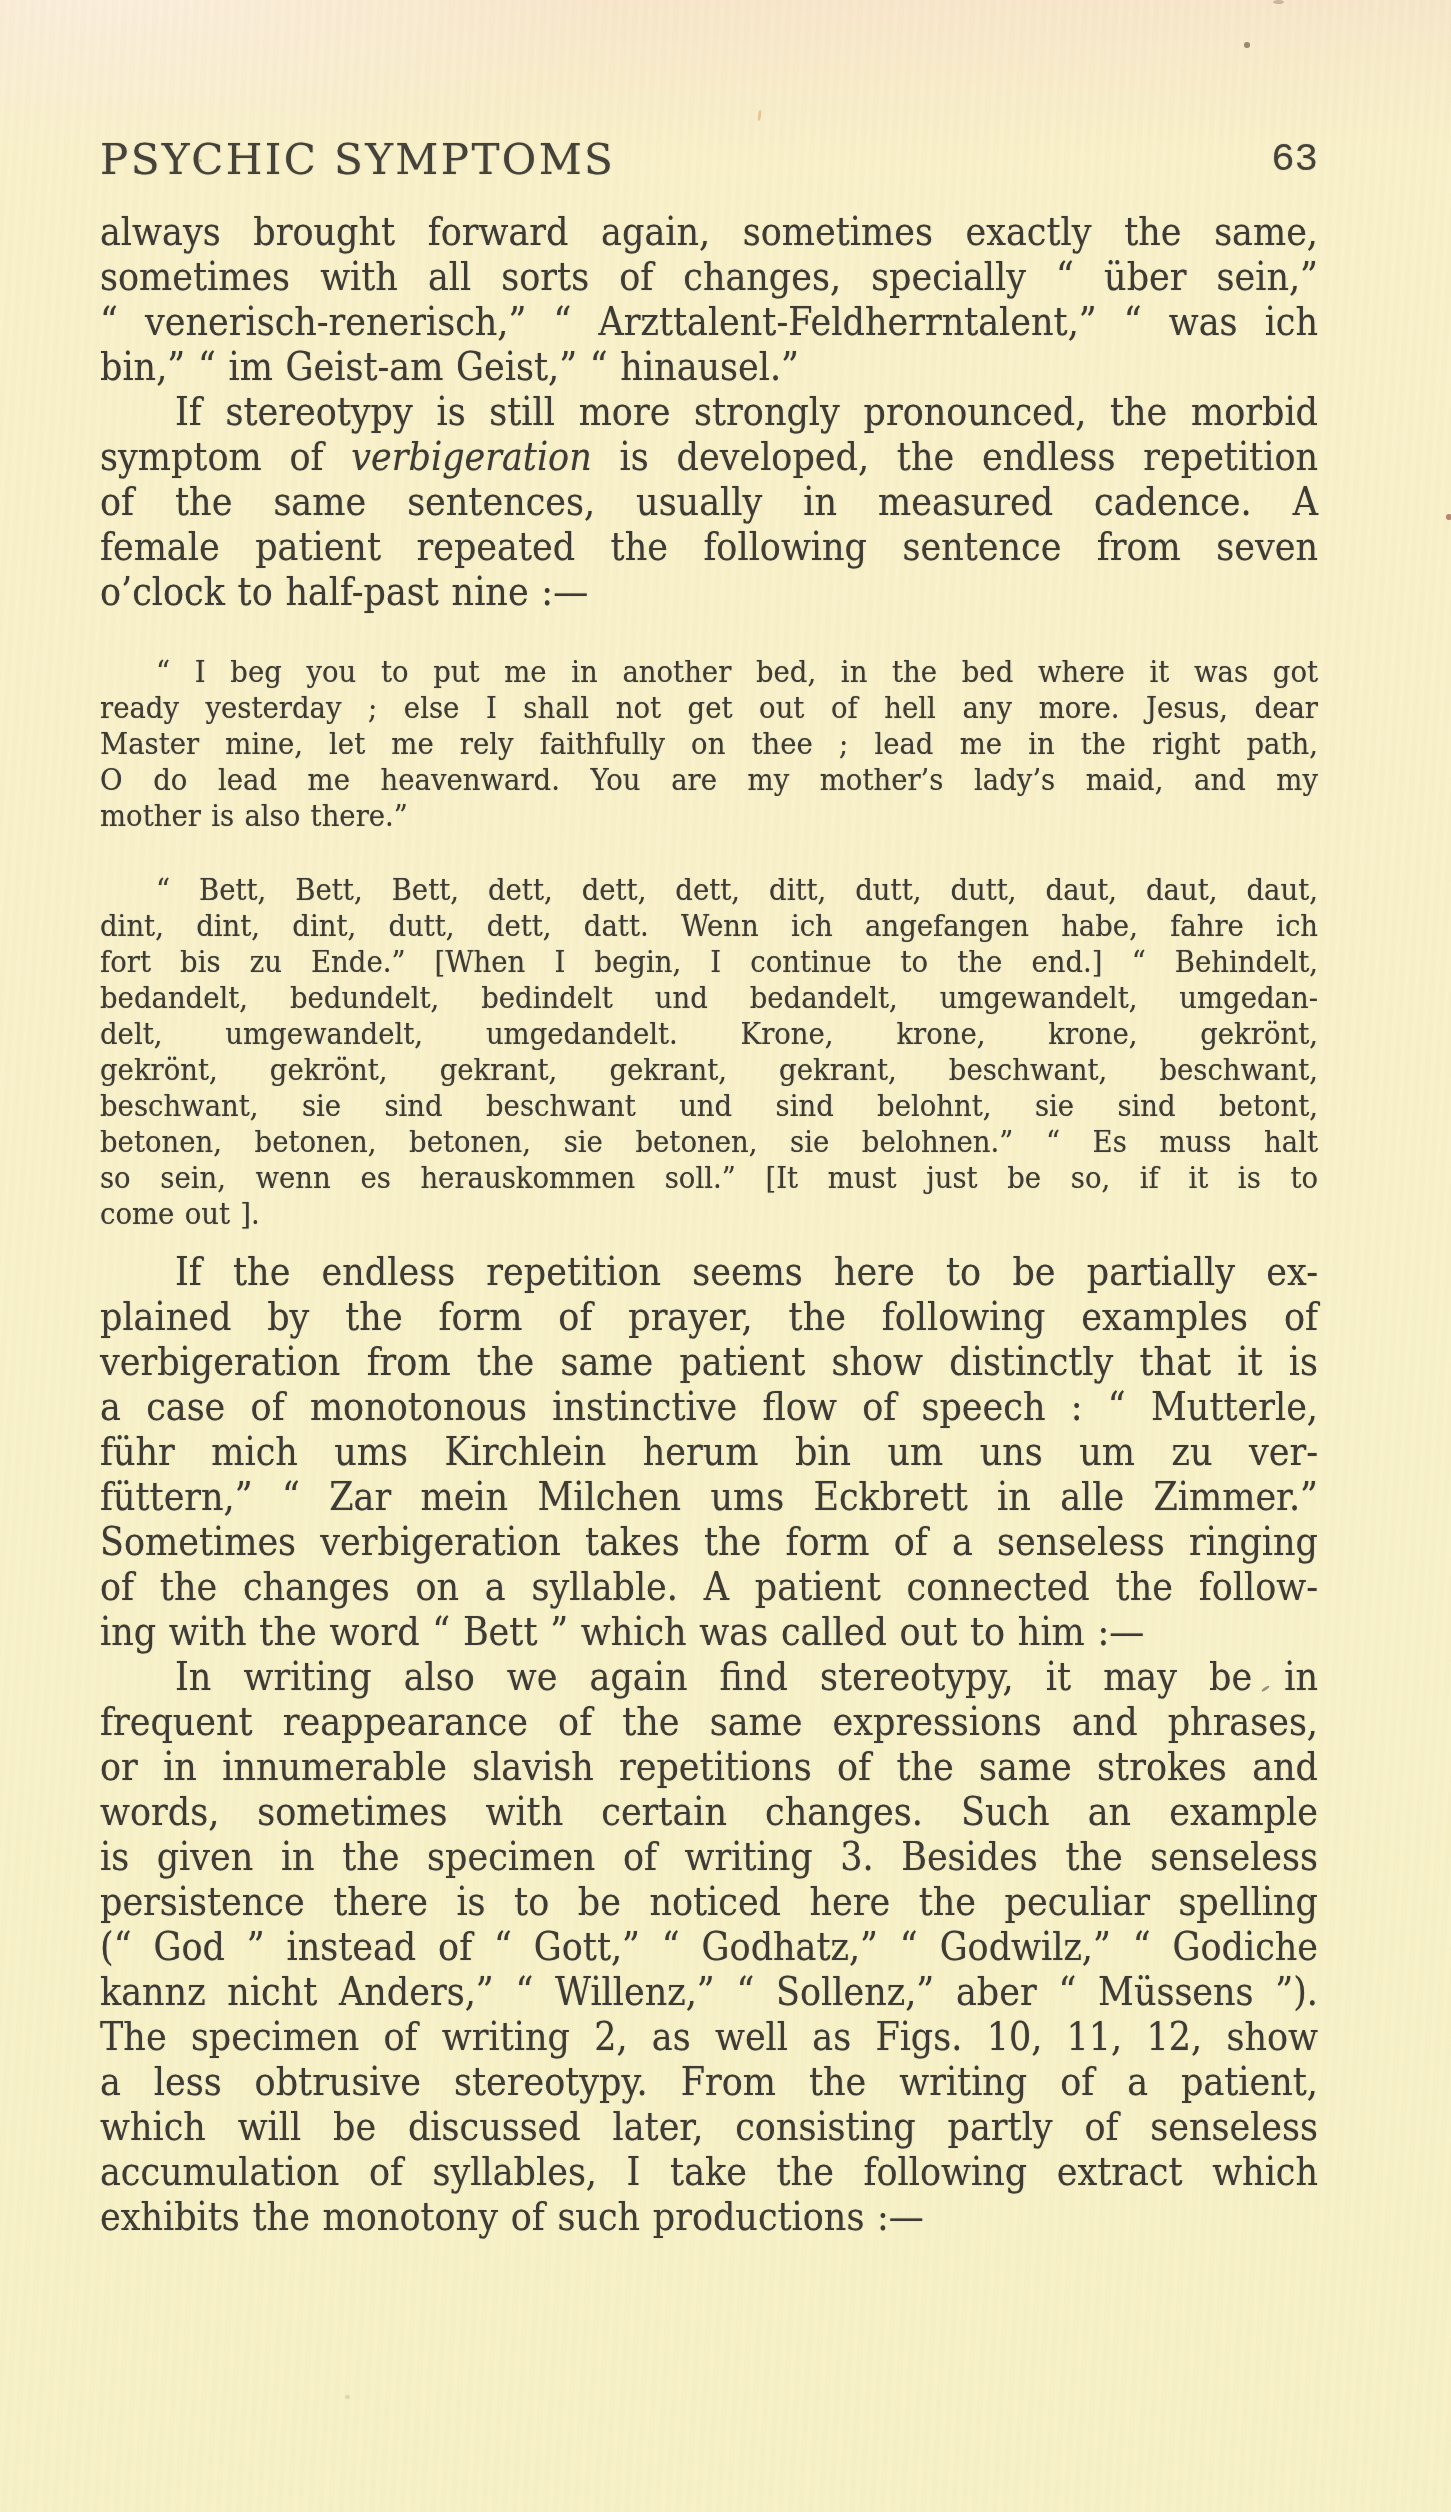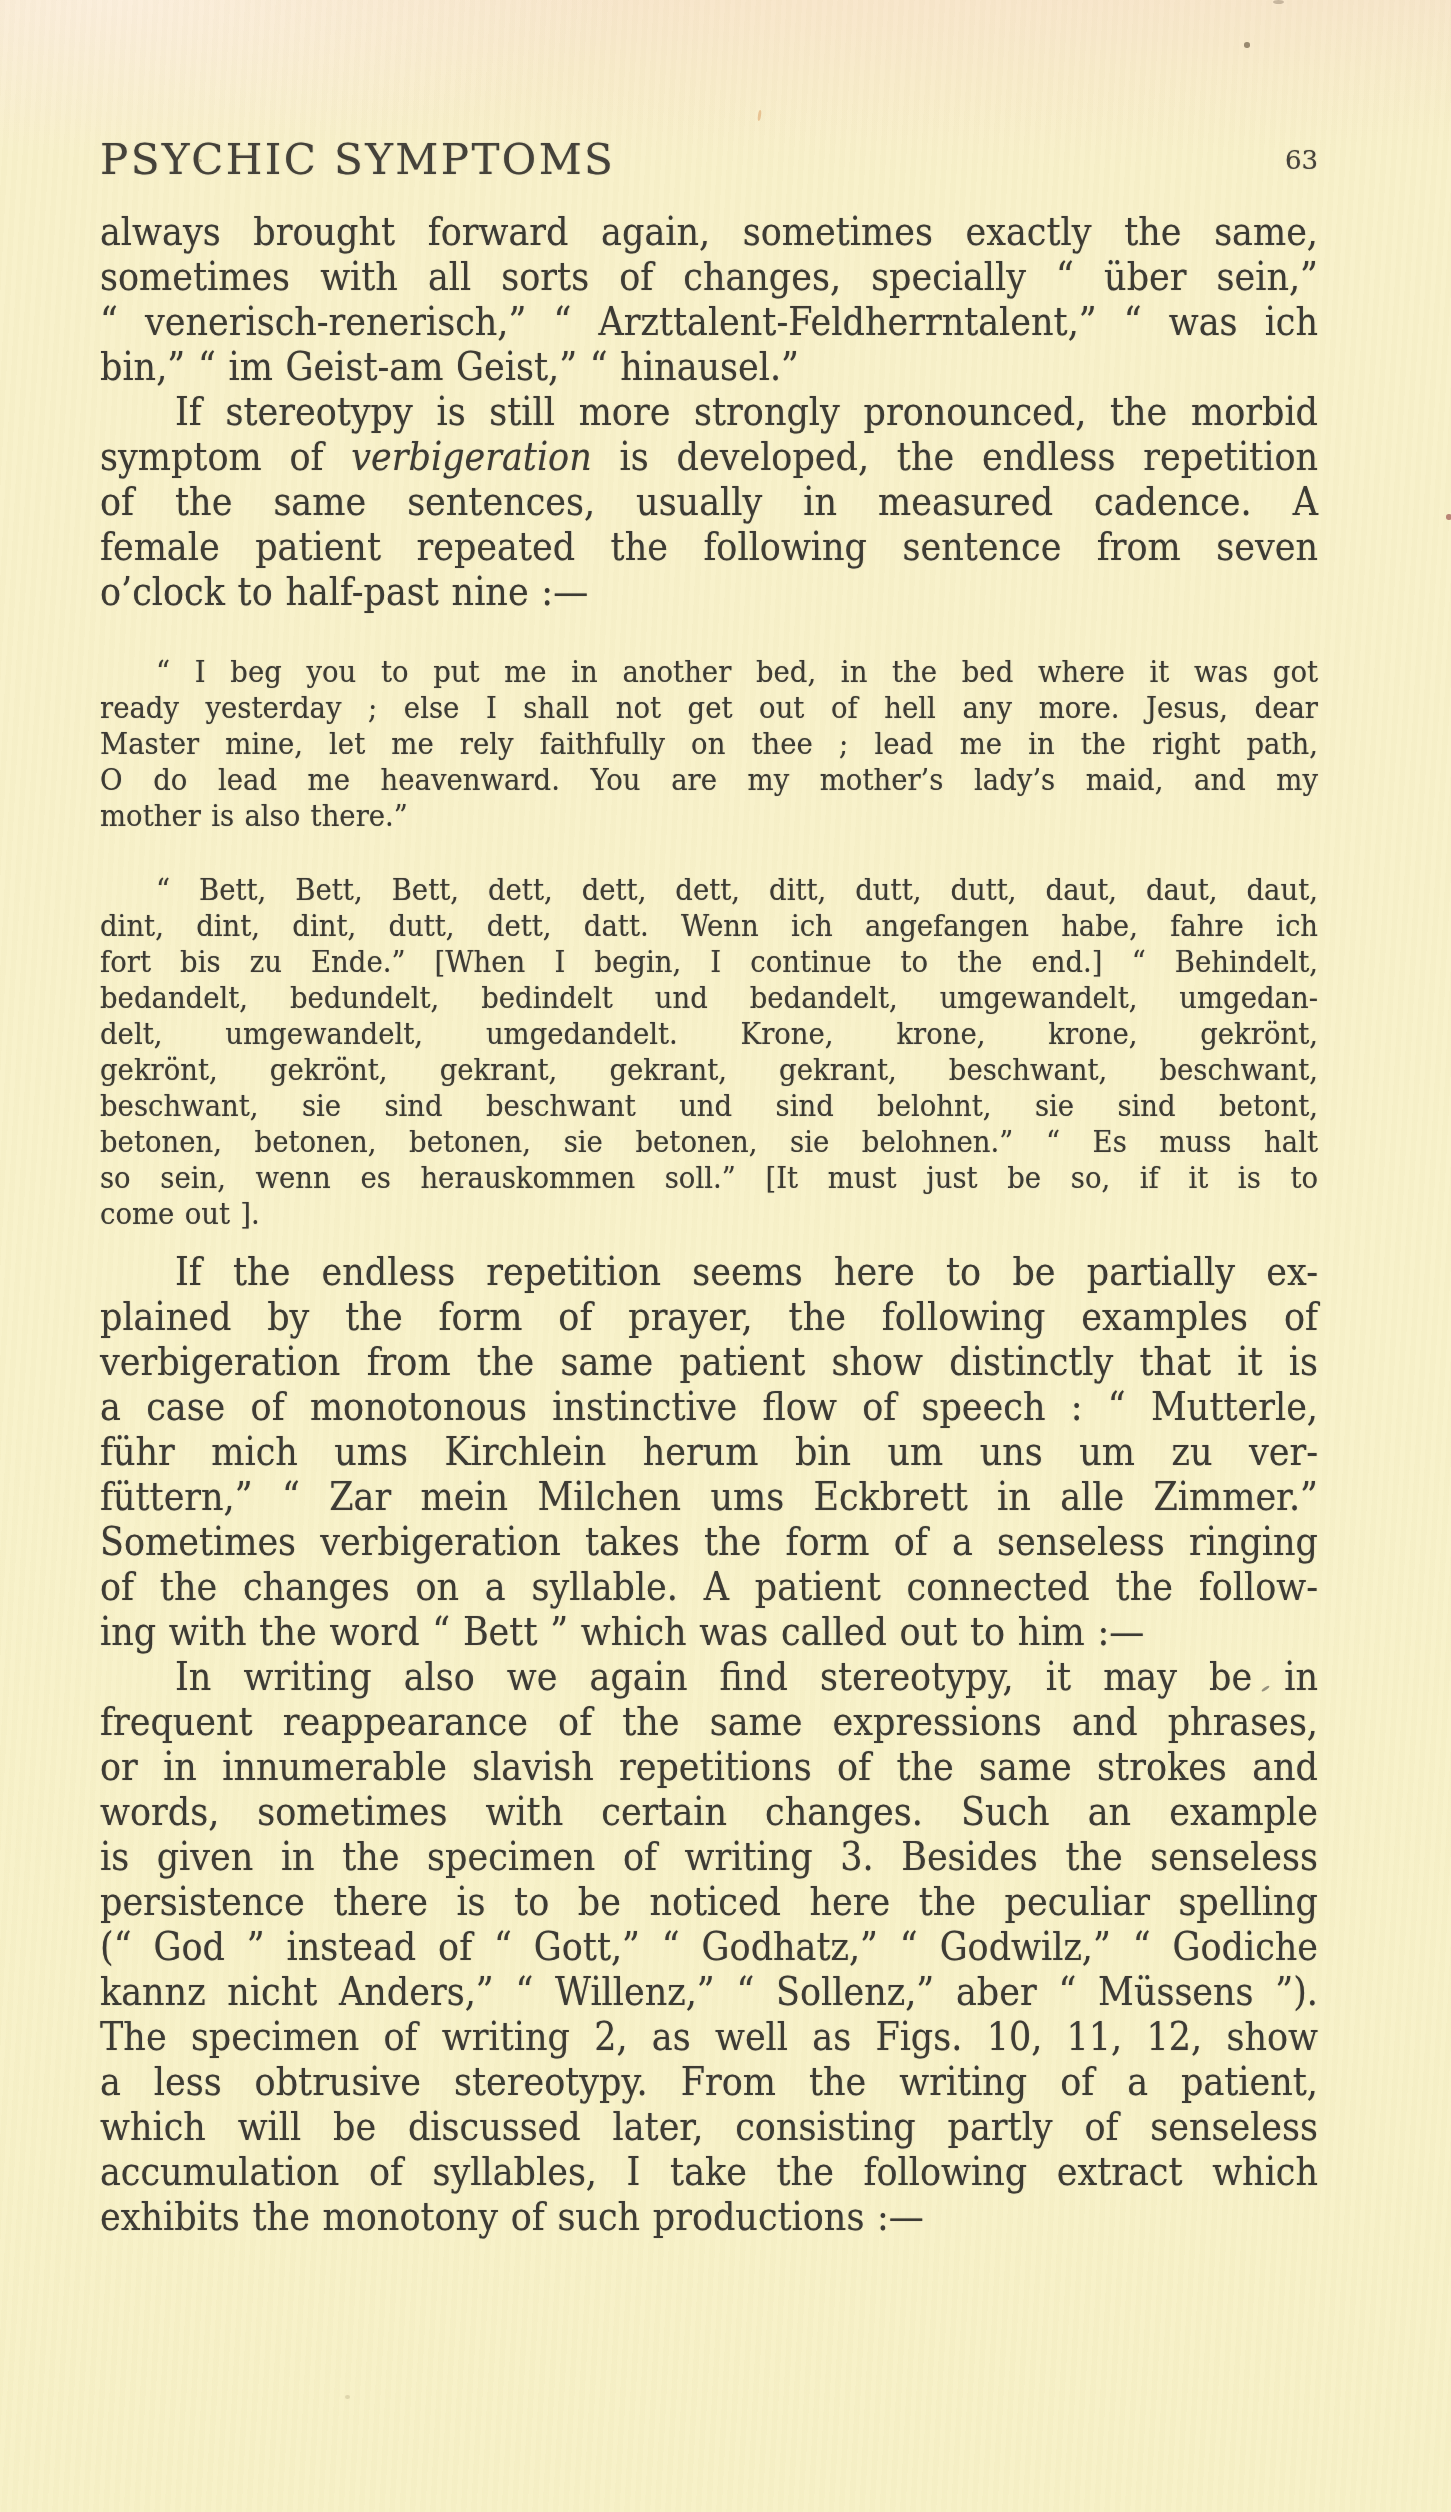--- a/index.html
+++ b/index.html
@@ -18,22 +18,23 @@
     background:repeating-linear-gradient(93deg, rgba(120,100,60,.015) 0 5.5px, rgba(255,255,255,.02) 5.5px 10.2px);}
   .running-header{position:absolute;left:100px;top:132px;width:1218px;height:56px;}
   .head-title{
     position:absolute;left:0;right:0;text-align:left;
     font-size:42px;line-height:56px;letter-spacing:2.4px;color:#45423a;
     text-shadow:0 0 1.2px rgba(66,63,55,.45);
     white-space:nowrap;
   }
   .page-number{
     position:absolute;right:0;top:0;
-    font-size:26px;line-height:56px;color:#45423a;
+    font-size:39px;line-height:56px;color:#45423a;
     text-shadow:0 0 1.2px rgba(66,63,55,.45);
+    font-family:Liberation Mono, monospace;
   }
   .text-column{position:absolute;left:100px;top:210px;width:1218px;}
   .block{margin:0;}
   .block.quote{margin-top:38px;margin-bottom:19px;}
   .block.quote:last-child{margin-bottom:0;margin-top:22px;}
   .line{
     height:45px;line-height:45px;font-size:35px;
     text-shadow:0 0 1px rgba(61,59,52,.5);
     word-spacing:1.6px;
     transform:scaleY(1.1);transform-origin:left 62%;

